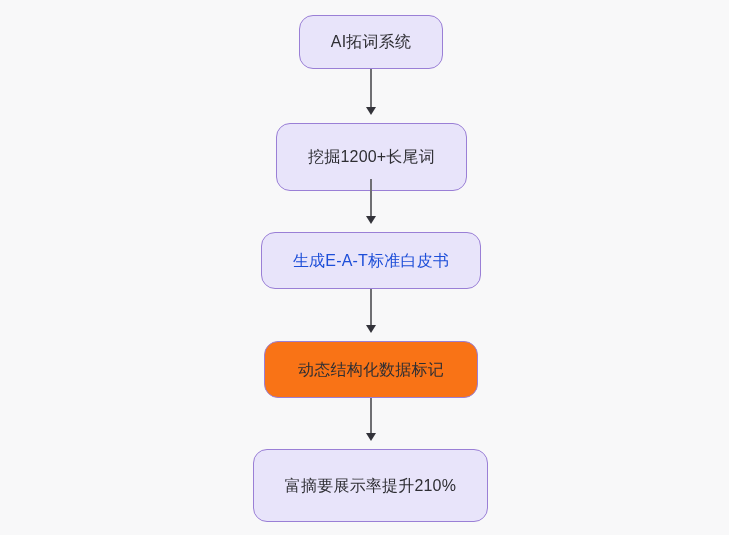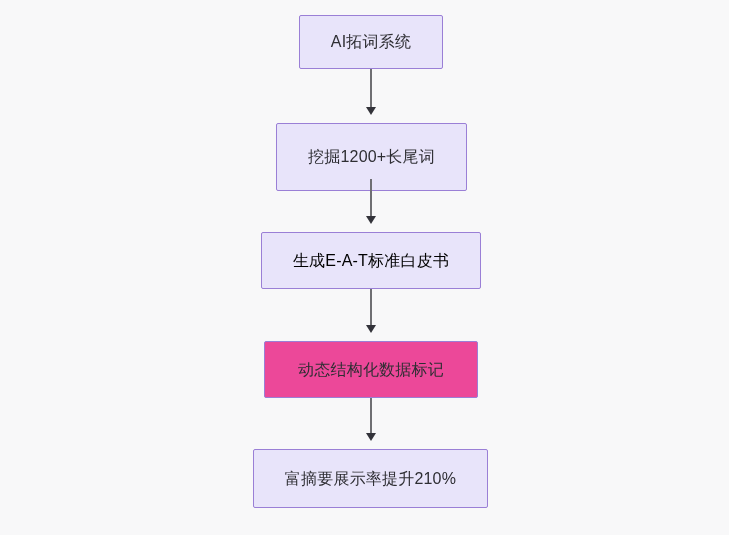--- a/index.html
+++ b/index.html
@@ -16,21 +16,21 @@
   #flowchart {
     position: relative;
     width: 729px;
     height: 535px;
   }
   .node {
     position: absolute;
     box-sizing: border-box;
     background: #e8e4fa;
     border: 1.6px solid #9a7fd6;
-    border-radius: 2px;
+    border-radius: 14px;
     display: flex;
     align-items: center;
     justify-content: center;
     color: #2e2e33;
     font-size: 16px;
     line-height: 1.2;
     letter-spacing: 0.2px;
     white-space: nowrap;
   }
   .node-label {
@@ -75,35 +75,35 @@
 
   <div class="node" id="node-2" style="left: 276px; top: 123px; width: 191px; height: 68px; background: rgb(232, 228, 250); border-color: rgb(154, 127, 214); color: rgb(46, 46, 51);">
     <span class="node-label">挖掘1200+长尾词</span>
   </div>
 
   <div class="connector" id="edge-2" style="left: 371px; top: 179px; height: 45px;">
     <div class="line" style="height: 38px; background: rgb(111, 111, 115);"></div>
     <div class="arrowhead" style="top: 37px; border-top-color: rgb(51, 51, 58);"></div>
   </div>
 
-  <div class="node" id="node-3" style="left: 261px; top: 232px; width: 220px; height: 57px; background: rgb(232, 228, 250); border-color: rgb(154, 127, 214); color: #000000;">
+  <div class="node" id="node-3" style="left: 261px; top: 232px; width: 220px; height: 57px; background: rgb(232, 228, 250); border-color: rgb(154, 127, 214); color: #1d4ed8;">
     <span class="node-label">生成E-A-T标准白皮书</span>
   </div>
 
   <div class="connector" id="edge-3" style="left: 371px; top: 289px; height: 44px;">
     <div class="line" style="height: 37px; background: rgb(111, 111, 115);"></div>
     <div class="arrowhead" style="top: 36px; border-top-color: rgb(51, 51, 58);"></div>
   </div>
 
-  <div class="node" id="node-4" style="left: 264px; top: 341px; width: 214px; height: 57px; background: #ec4899; border-color: rgb(154, 127, 214); color: rgb(46, 46, 51);">
+  <div class="node" id="node-4" style="left: 264px; top: 341px; width: 214px; height: 57px; background: #f97316; border-color: rgb(154, 127, 214); color: rgb(46, 46, 51);">
     <span class="node-label">动态结构化数据标记</span>
   </div>
 
   <div class="connector" id="edge-4" style="left: 371px; top: 398px; height: 43px;">
     <div class="line" style="height: 36px; background: rgb(111, 111, 115);"></div>
     <div class="arrowhead" style="top: 35px; border-top-color: rgb(51, 51, 58);"></div>
   </div>
 
-  <div class="node" id="node-5" style="left: 253px; top: 449px; width: 235px; height: 59px; background: rgb(232, 228, 250); border-color: rgb(154, 127, 214); color: rgb(46, 46, 51);">
+  <div class="node" id="node-5" style="left: 253px; top: 449px; width: 235px; height: 73px; background: rgb(232, 228, 250); border-color: rgb(154, 127, 214); color: rgb(46, 46, 51);">
     <span class="node-label">富摘要展示率提升210%</span>
   </div>
 
 </div>
 
 </body></html>

